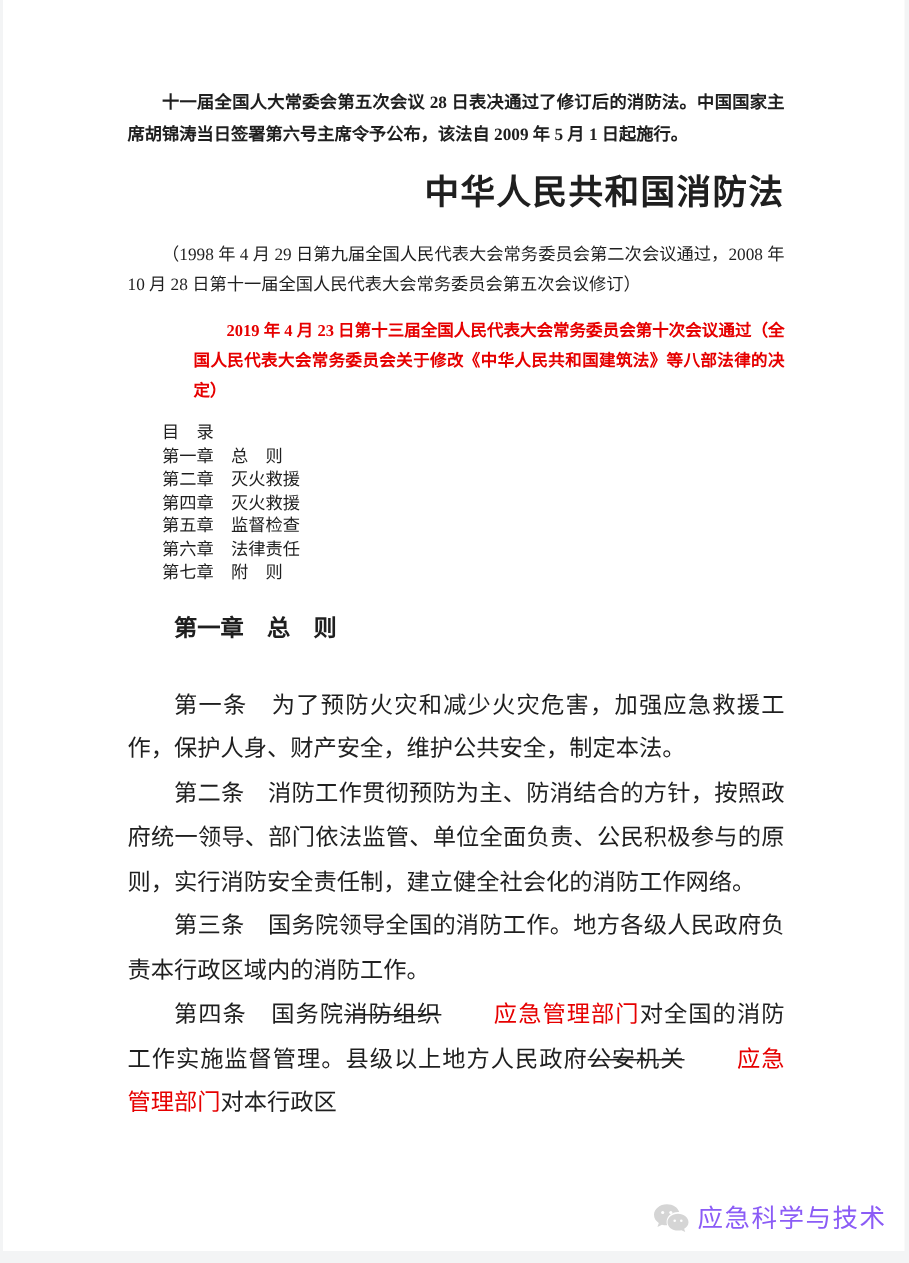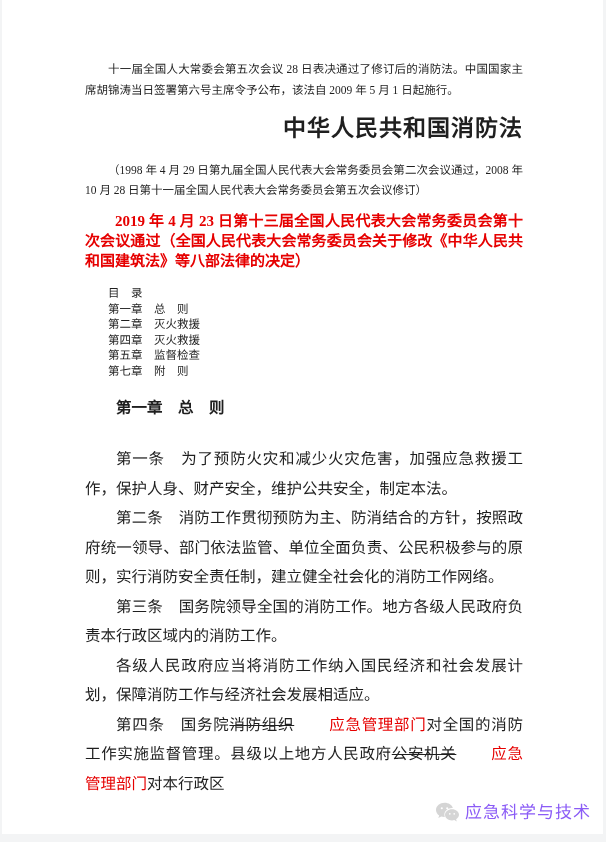--- a/index.html
+++ b/index.html
@@ -17,39 +17,40 @@
     top: 0; left: 2px; right: 3px; bottom: 8px;
     background: #ffffff;
   }
   .content {
     position: absolute;
     top: 0; left: 83px; right: 80px;
   }
   .intro {
     margin-top: 59px;
     font-size: 11.5px; line-height: 21px;
-    text-align: justify; text-indent: 2em;
+    text-align: justify; text-indent: 2em; font-weight: bold;
   }
   .doc-title {
     margin-top: 6px;
     font-size: 23px; line-height: 32px;
     font-weight: bold; text-align: right;
     letter-spacing: 1px;
   }
   .note {
     margin-top: 11px;
     font-size: 11.5px; line-height: 20px;
     text-align: justify; text-indent: 2em;
   }
   .note-amendment {
     margin-top: 1px;
-    font-size: 15px; line-height: 20px;
+    font-size: 11px; line-height: 20px;
     text-align: justify; text-indent: 2em;
     font-weight: bold;
     color: var(--accent-red, #e60000);
+    margin-left: 44px;
   }
   .toc {
     margin-top: 6px;
     font-size: 11.5px; line-height: 15.5px;
     padding-left: 23px;
   }
   .chapter-heading {
     margin-top: 17px;
     font-size: 15.5px; line-height: 24px;
     font-weight: bold;
@@ -89,32 +90,32 @@
     <p class="note">（1998 年 4 月 29 日第九届全国人民代表大会常务委员会第二次会议通过，2008 年 10 月 28 日第十一届全国人民代表大会常务委员会第五次会议修订）</p>
 
     <p class="note-amendment">2019 年 4 月 23 日第十三届全国人民代表大会常务委员会第十次会议通过（全国人民代表大会常务委员会关于修改《中华人民共和国建筑法》等八部法律的决定）</p>
 
     <div class="toc">
       <div>目　录</div>
       <div>第一章　总　则</div>
       <div>第二章　灭火救援</div>
       <div>第四章　灭火救援</div>
       <div>第五章　监督检查</div>
+      <div>第六章　法律责任</div>
       <div>第七章　附　则</div>
     </div>
 
     <h2 class="chapter-heading">第一章　总　则</h2>
 
     <p class="body-para first">第一条　为了预防火灾和减少火灾危害，加强应急救援工作，保护人身、财产安全，维护公共安全，制定本法。</p>
 
     <p class="body-para">第二条　消防工作贯彻预防为主、防消结合的方针，按照政府统一领导、部门依法监管、单位全面负责、公民积极参与的原则，实行消防安全责任制，建立健全社会化的消防工作网络。</p>
 
     <p class="body-para">第三条　国务院领导全国的消防工作。地方各级人民政府负责本行政区域内的消防工作。</p>
 
-    <p class="body-para">各级人民政府应当将消防工作纳入国民经济和社会发展计划，保障消防工作与经济社会发展相适应。</p>
 
     <p class="body-para"><span class="seg-normal">第四条　国务院</span><span class="seg-deleted">消防组织</span><span class="seg-inserted">应急管理部门</span><span class="seg-normal">对全国的消防工作实施监督管理。县级以上地方人民政府</span><span class="seg-deleted">公安机关</span><span class="seg-inserted">应急管理部门</span><span class="seg-normal">对本行政区</span></p>
 
   </div>
 
   <div class="watermark">
     <span>
       <svg width="25" height="21" viewBox="0 0 25 21" xmlns="http://www.w3.org/2000/svg">
         <g fill="#d5d5d5">
           <path d="M9.6 0.8C4.9 0.8 1 4 1 7.9c0 2.2 1.2 4.2 3.2 5.5l-0.9 2.6 3-1.5c0.9 0.3 1.9 0.4 2.9 0.4 0.2 0 0.4 0 0.6 0-0.3-0.7-0.4-1.5-0.4-2.3 0-3.7 3.4-6.6 7.6-6.6 0.3 0 0.5 0 0.8 0C17 3 13.6 0.8 9.6 0.8z"></path>

